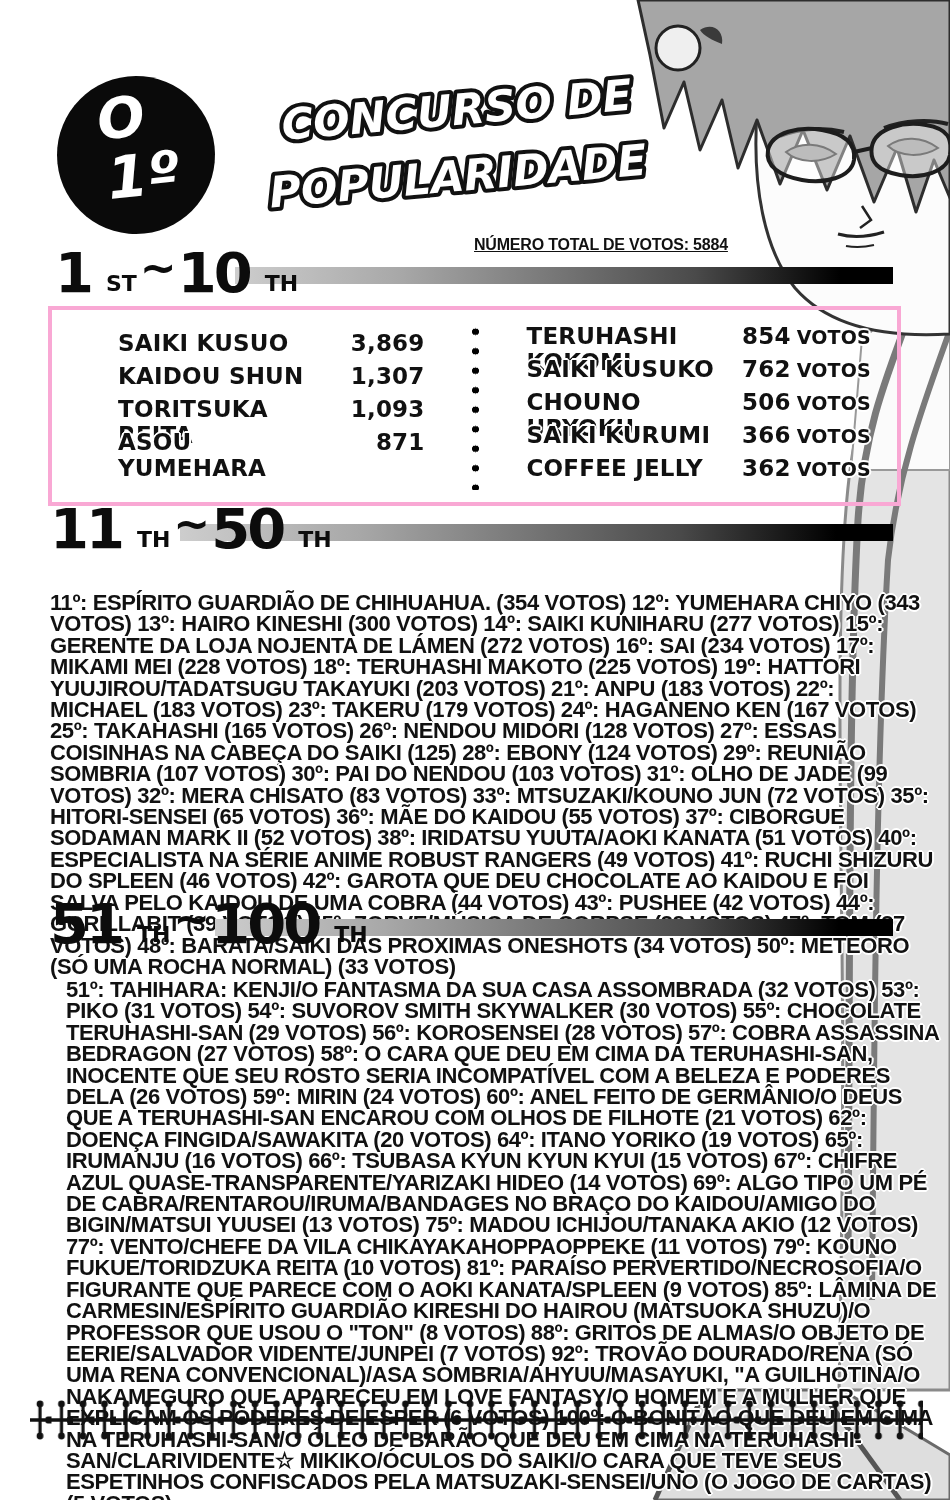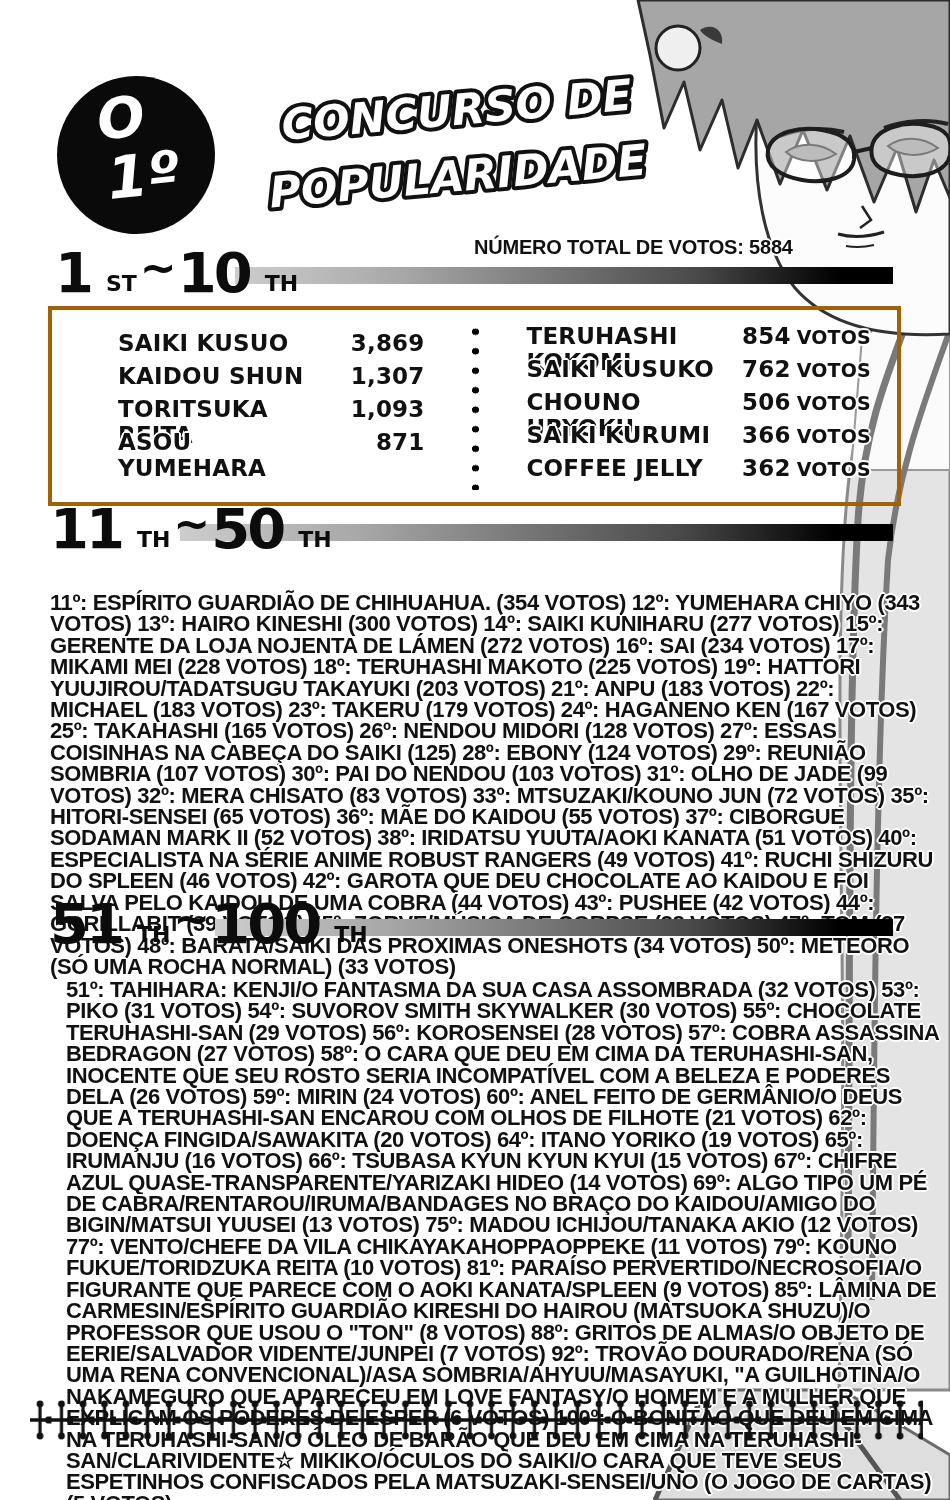--- a/index.html
+++ b/index.html
@@ -10,34 +10,34 @@
   
   .badge{left:57px;top:76px;width:158px;height:158px;background:#0a0a0a;border-radius:50%;transform:rotate(-6deg);z-index:2;}
   .badge .b1,.badge .b2{position:absolute;color:#fff;font-family:"DejaVu Sans",sans-serif;font-weight:bold;font-style:italic;}
   .badge .b1{left:44px;top:8px;font-size:56px;}
   .badge .b2{left:48px;top:66px;font-size:58px;}
 
   
   .title-svg{left:258px;top:58px;z-index:2;}
 
   
-  .total-votes{left:474px;top:236px;font-size:20px;font-weight:700;letter-spacing:-0.2px;z-index:2;}
+  .total-votes{left:474px;top:236px;font-size:16px;font-weight:700;letter-spacing:-0.2px;z-index:2;text-decoration:underline;}
 
   
   .sec-header{display:flex;align-items:flex-end;font-family:"DejaVu Sans",sans-serif;font-weight:bold;color:#0c0c0c;z-index:3;}
   .hnum{font-size:56px;line-height:0.82;letter-spacing:-3px;display:inline-block;}
   .hsuf{font-size:22px;line-height:1;margin:0 2px 1px 15px;letter-spacing:0px;}
   .htilde{font-size:44px;line-height:0.6;align-self:center;margin:0 1px 10px 1px;}
   .gbar{height:17px;background:linear-gradient(to right,#cdcdcd 0%,#a8a8a8 25%,#4a4a4a 70%,#000 92%);z-index:2;}
   .h1{left:55px;top:250px;}  .bar1{left:235px;top:267px;width:658px;}
   .h2{left:50px;top:506px;}  .bar2{left:180px;top:524px;width:713px;}
   .h3{left:50px;top:901px;}  .bar3{left:215px;top:919px;width:678px;}
 
   
-  .vote-table{left:48px;top:306px;width:845px;height:192px;border:4px solid #a16207;display:flex;z-index:2;}
+  .vote-table{left:48px;top:306px;width:845px;height:192px;border:4px solid #f9a8d4;display:flex;z-index:2;}
   .tcol{width:50%;padding-top:13px;box-sizing:border-box;}
   .divider{position:absolute;left:50%;top:12px;bottom:12px;width:9px;margin-left:-4px;
            background-image:radial-gradient(circle,#000 0 3.3px,transparent 3.5px);
            background-size:9px 19.5px;background-repeat:repeat-y;background-position:center top;}
   .trow{display:flex;align-items:baseline;height:33px;font-family:"DejaVu Sans",sans-serif;font-weight:bold;font-size:23px;letter-spacing:0.2px;}
   .tcol-l .tname{margin-left:66px;}
   .tcol-l .tvotes{margin-left:auto;width:120px;text-align:right;margin-right:50px;margin-top:7px;}
   .tcol-r .tname{margin-left:52px;}
   .tcol-r .tvotes{margin-left:auto;text-align:center;}
   .tcol-r .tunit{font-size:19px;margin-left:6px;margin-right:26px;}

